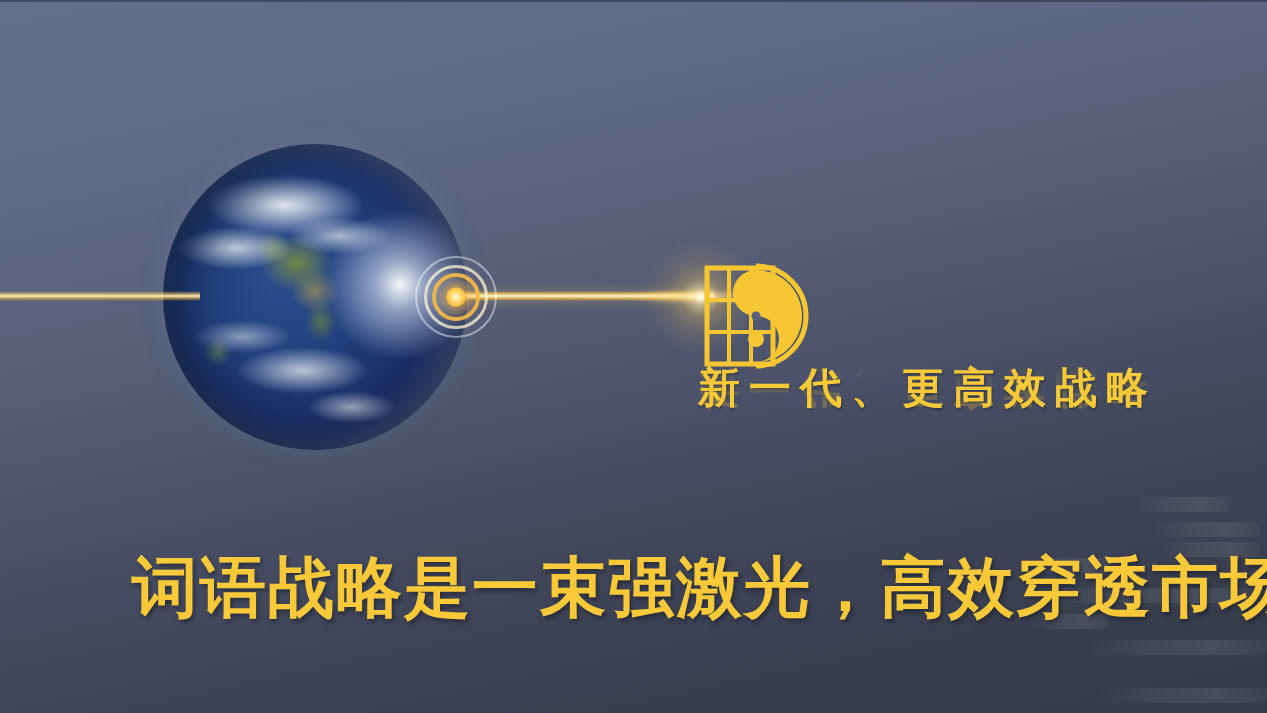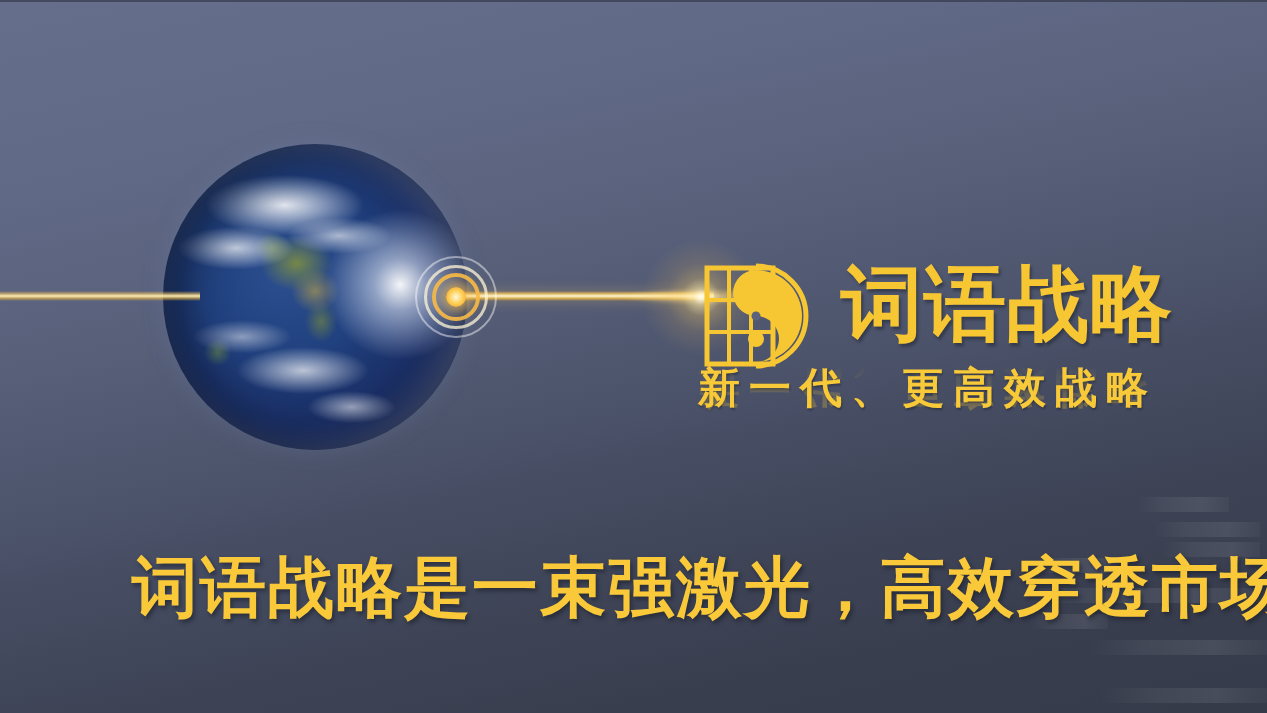--- a/index.html
+++ b/index.html
@@ -317,20 +317,19 @@
 
         <path d="M70 8
                  A46 46 0 0 1 70 100
                  A23 23 0 0 0 70 54
                  A23 23 0 0 1 70 8 Z" fill="#f7c633"></path>
         <circle cx="70" cy="77" r="8" fill="#f7c633"></circle>
         <circle cx="70" cy="54" r="4.5" fill="#5a627c"></circle>
       </svg>
     </div>
 
-    <div class="logo-title">词语战略</div>
     <div class="logo-tagline">新一代、更高效战略</div>
     <div class="logo-reflection">新一代、更高效战略</div>
   </div>
 
   <div class="headline">词语战略是一束强激光，高效穿透市场</div>
 
 </div>
 
 </body></html>

